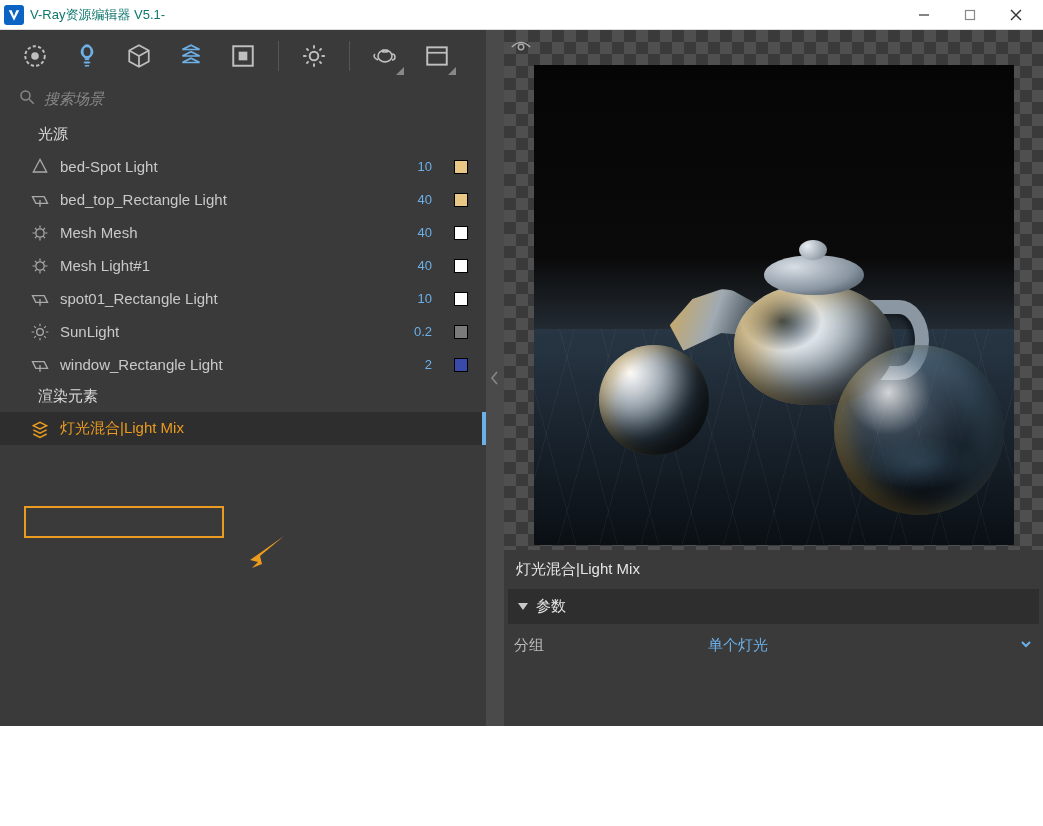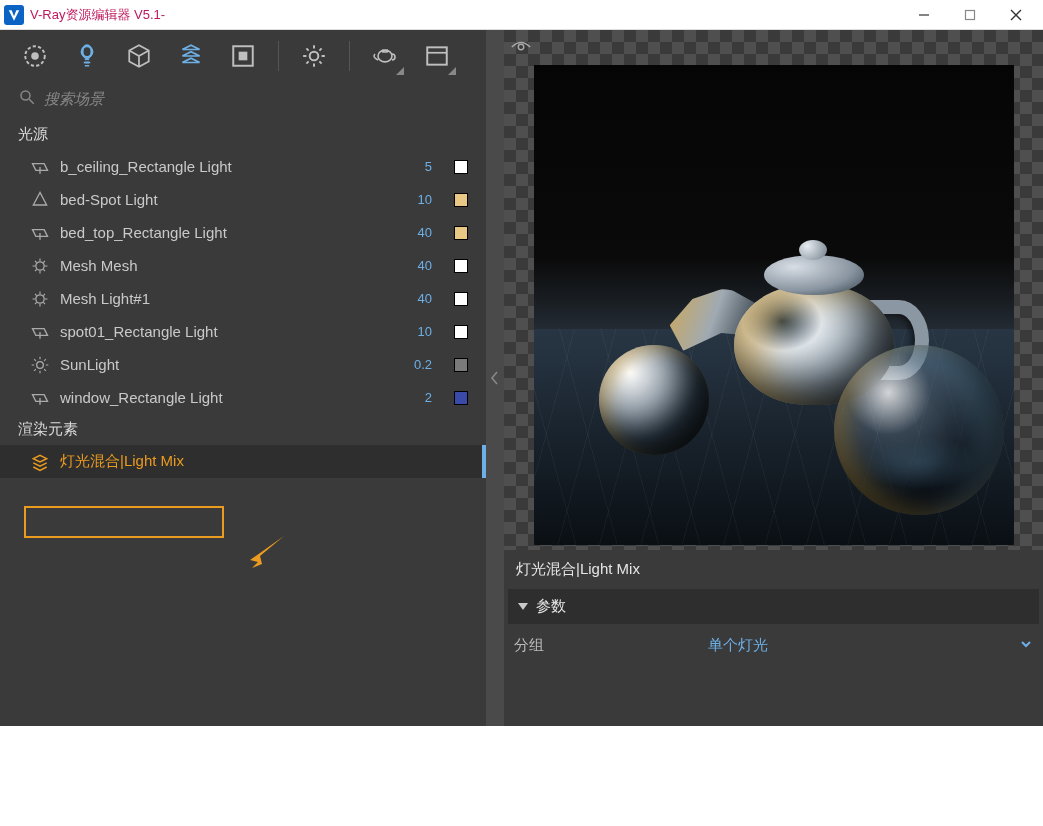--- a/index.html
+++ b/index.html
@@ -2,21 +2,21 @@
 <html><head>
 <meta charset="utf-8">
 <style>
   * { box-sizing: border-box; margin: 0; padding: 0; }
   body { font-family: "Microsoft YaHei", Arial, sans-serif; font-size: 13px; background: #fff; width: 1043px; height: 826px; overflow: hidden; color: #c9c9c9; }
   
   
   .titlebar { height: 30px; background: #fff; display: flex; align-items: center; padding: 0 4px; border-bottom: 1px solid #ddd; }
   .titlebar .vray-logo { width: 20px; height: 20px; background: #0b63c4; border-radius: 3px; display: flex; align-items: center; justify-content: center; margin-right: 6px; }
   .titlebar .vray-logo svg { width: 14px; height: 14px; }
-  .titlebar .title { color: #be185d; flex: 1; }
+  .titlebar .title { color: #0f766e; flex: 1; }
   .titlebar .win-btn { width: 46px; height: 30px; display: flex; align-items: center; justify-content: center; color: #333; }
 
   
   .app { display: flex; height: 696px; background: #3a3a3a; }
 
   
   .left { width: 486px; background: #3a3a3a; display: flex; flex-direction: column; position: relative; }
   
   
   .toolbar { height: 52px; display: flex; align-items: center; padding: 0 16px; gap: 14px; }
@@ -24,21 +24,21 @@
   .toolbar .tbtn.active { color: #6db0e8; }
   .toolbar .vdiv { width: 1px; height: 30px; background: #555; margin: 0 2px; }
   .toolbar .tri { position: absolute; bottom: 0; right: 0; width: 0; height: 0; border-left: 8px solid transparent; border-bottom: 8px solid #888; }
   
   
   .searchbar { padding: 6px 18px 10px 18px; display: flex; align-items: center; gap: 8px; }
   .searchbar .search-icon { color: #888; }
   .searchbar input { flex: 1; background: transparent; border: none; color: #aaa; font-style: italic; font-size: 15px; outline: none; }
   .searchbar input::placeholder { color: #888; font-style: italic; }
 
-  .section-label { padding: 6px 18px; color: #ddd; font-size: 15px; }
+  .section-label { padding: 6px 18px; color: #ddd; font-size: 15px; margin-left: 20px; }
   
   .light-list { }
   .light-row { display: flex; align-items: center; height: 33px; padding: 0 18px 0 30px; gap: 10px; }
   .light-row .licon { width: 20px; height: 20px; display: flex; align-items: center; justify-content: center; color: #aaa; }
   .light-row .lname { flex: 1; color: #c9c9c9; font-size: 15px; }
   .light-row .lval { color: #6db0e8; width: 56px; text-align: right; padding-right: 12px; }
   .light-row .swatch { width: 14px; height: 14px; border: 1px solid #000; }
   
   .render-row { display: flex; align-items: center; height: 33px; padding: 0 18px 0 30px; gap: 10px; position: relative; }
   .render-row.selected { background: #2e2e2e; }
@@ -174,31 +174,20 @@
       <input placeholder="搜索场景" style="">
     </div>
 
     <div class="section-label">光源</div>
 
     <div class="light-list">
 
         <div class="light-row">
           <span class="licon">
             <svg width="20" height="20" viewBox="0 0 24 24">
-              <path d="M3 8 L17 8 L21 16 L7 16 Z" fill="none" stroke="currentColor" stroke-width="1.6"></path>
-              <line x1="12" y1="12" x2="12" y2="20" stroke="currentColor" stroke-width="1.6"></line>
-            </svg>
-          </span>
-          <span class="lname">b_ceiling_Rectangle Light</span>
-          <span class="lval">5</span>
-          <span class="swatch" style="background:#ffffff"></span>
-        </div>
-        <div class="light-row">
-          <span class="licon">
-            <svg width="20" height="20" viewBox="0 0 24 24">
               <path d="M12 3 L4 18 L20 18 Z" fill="none" stroke="currentColor" stroke-width="1.6"></path>
             </svg>
           </span>
           <span class="lname">bed-Spot Light</span>
           <span class="lval">10</span>
           <span class="swatch" style="background:#e8c884"></span>
         </div>
         <div class="light-row">
           <span class="licon">
             <svg width="20" height="20" viewBox="0 0 24 24">

